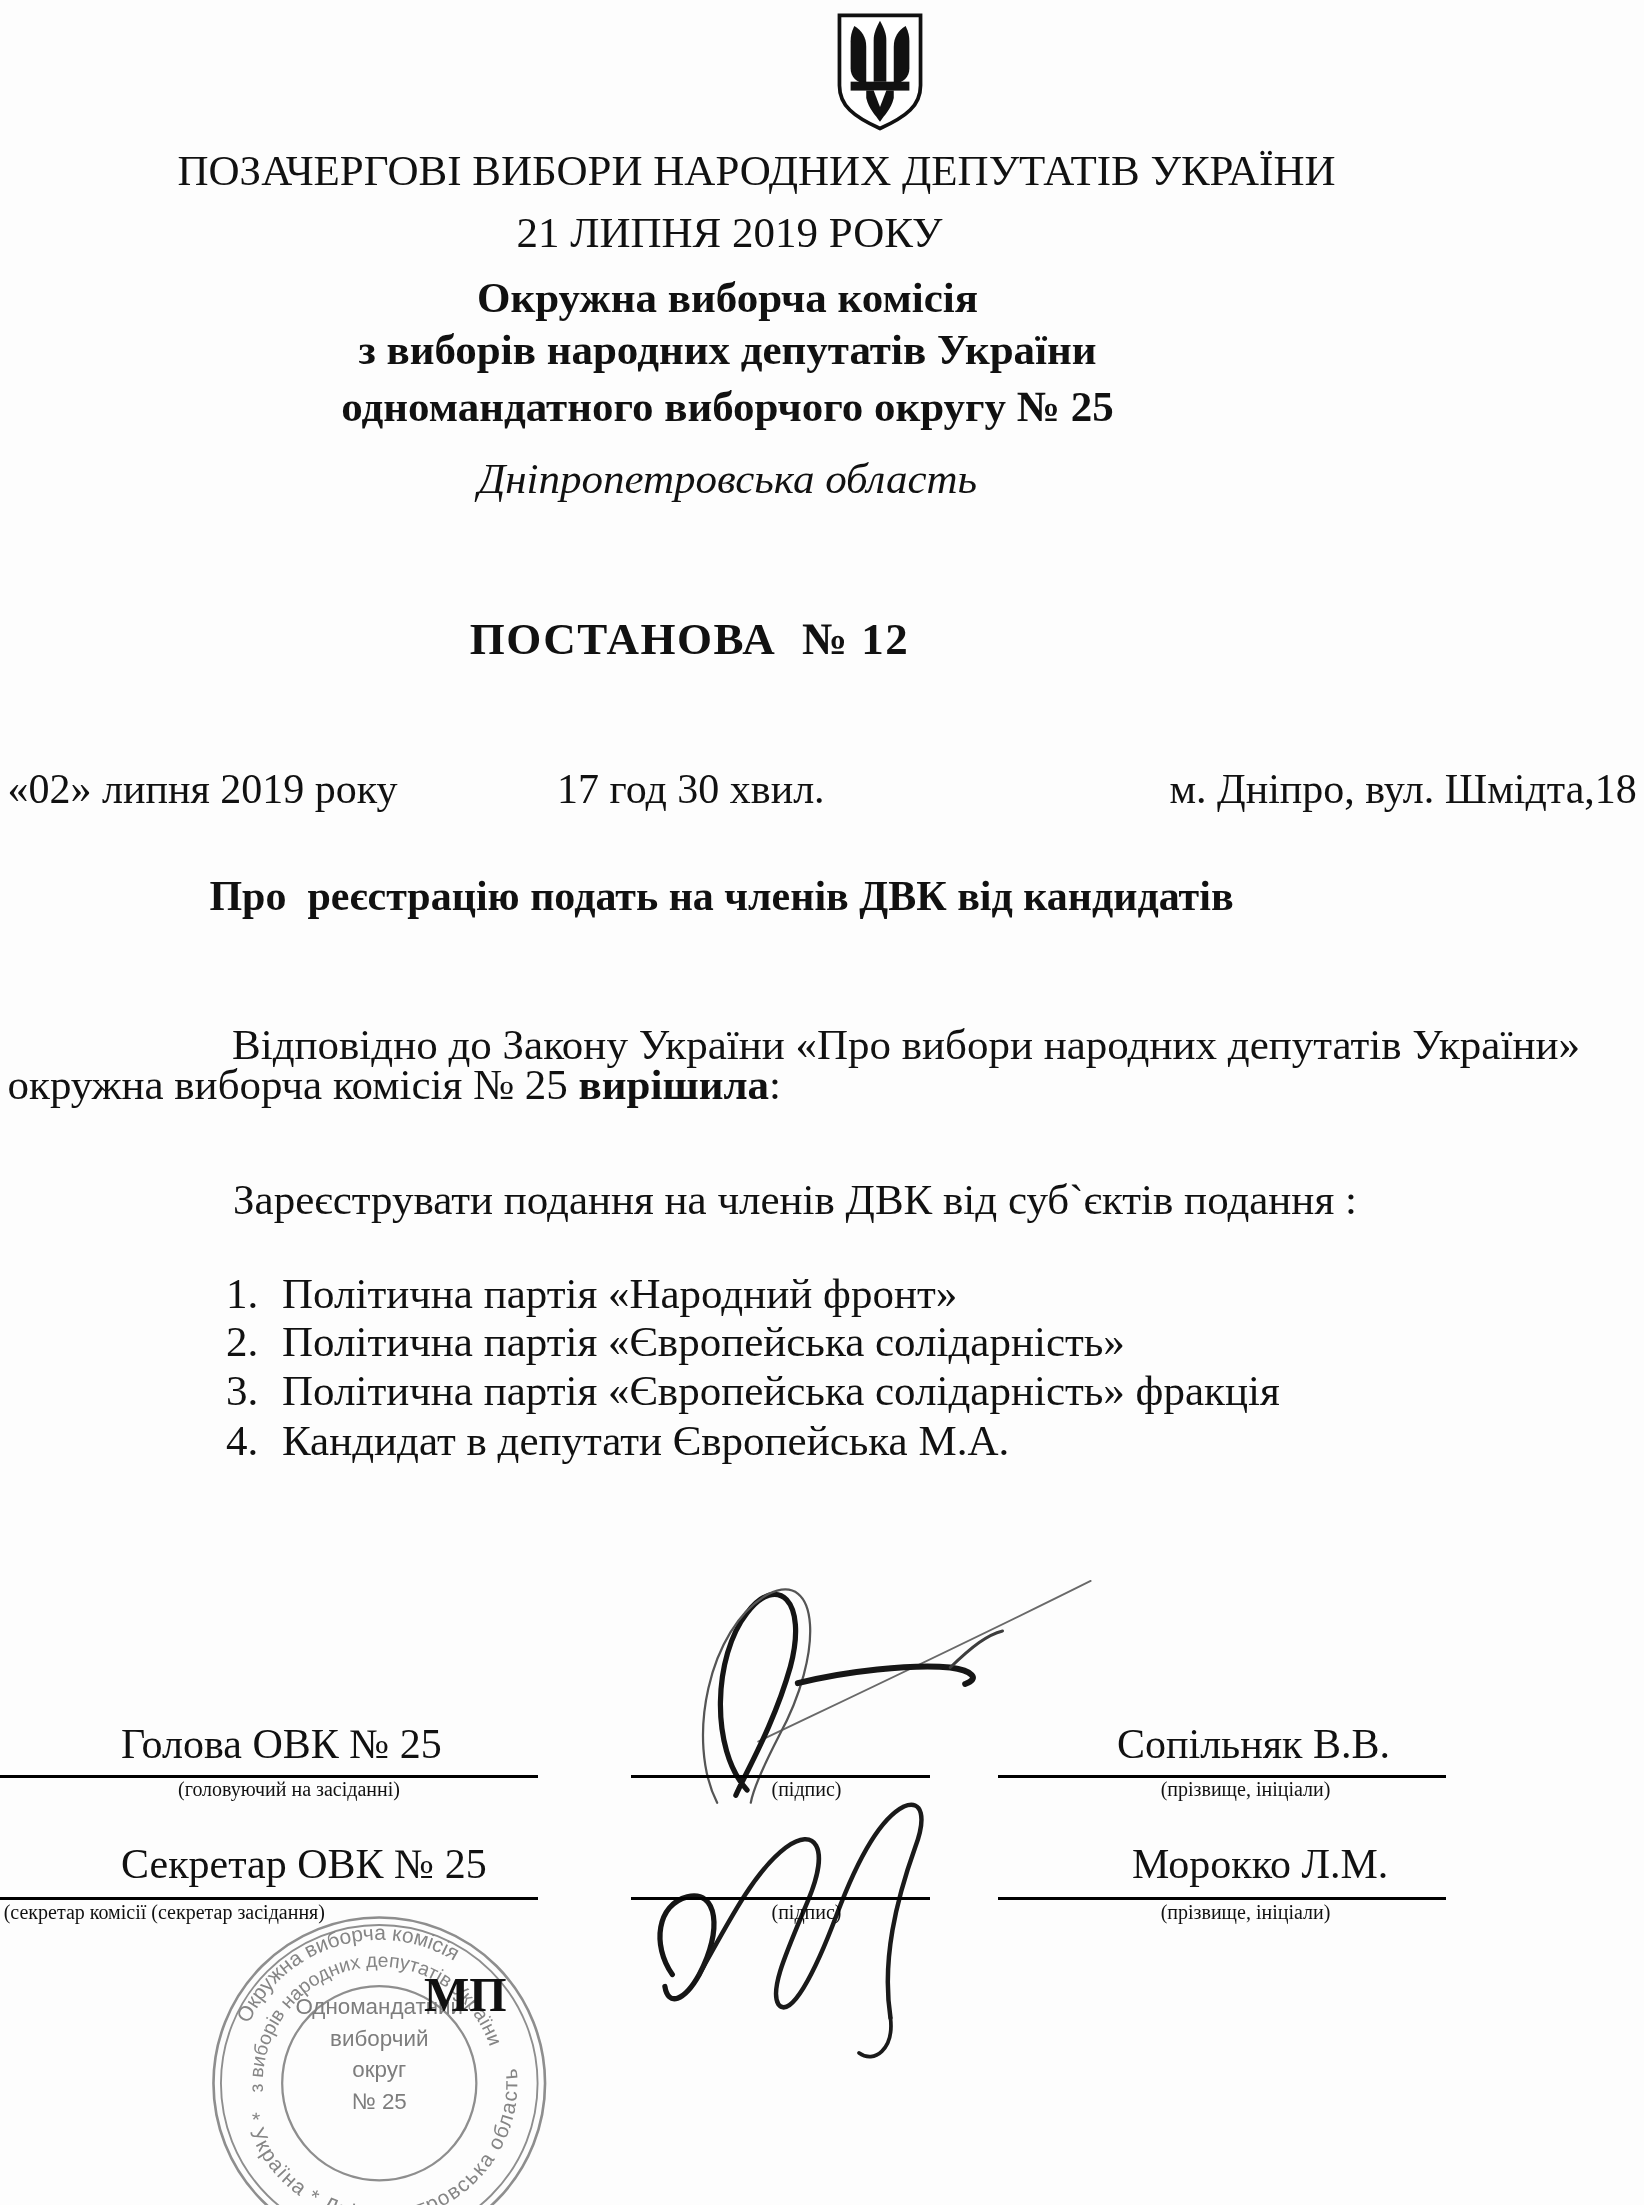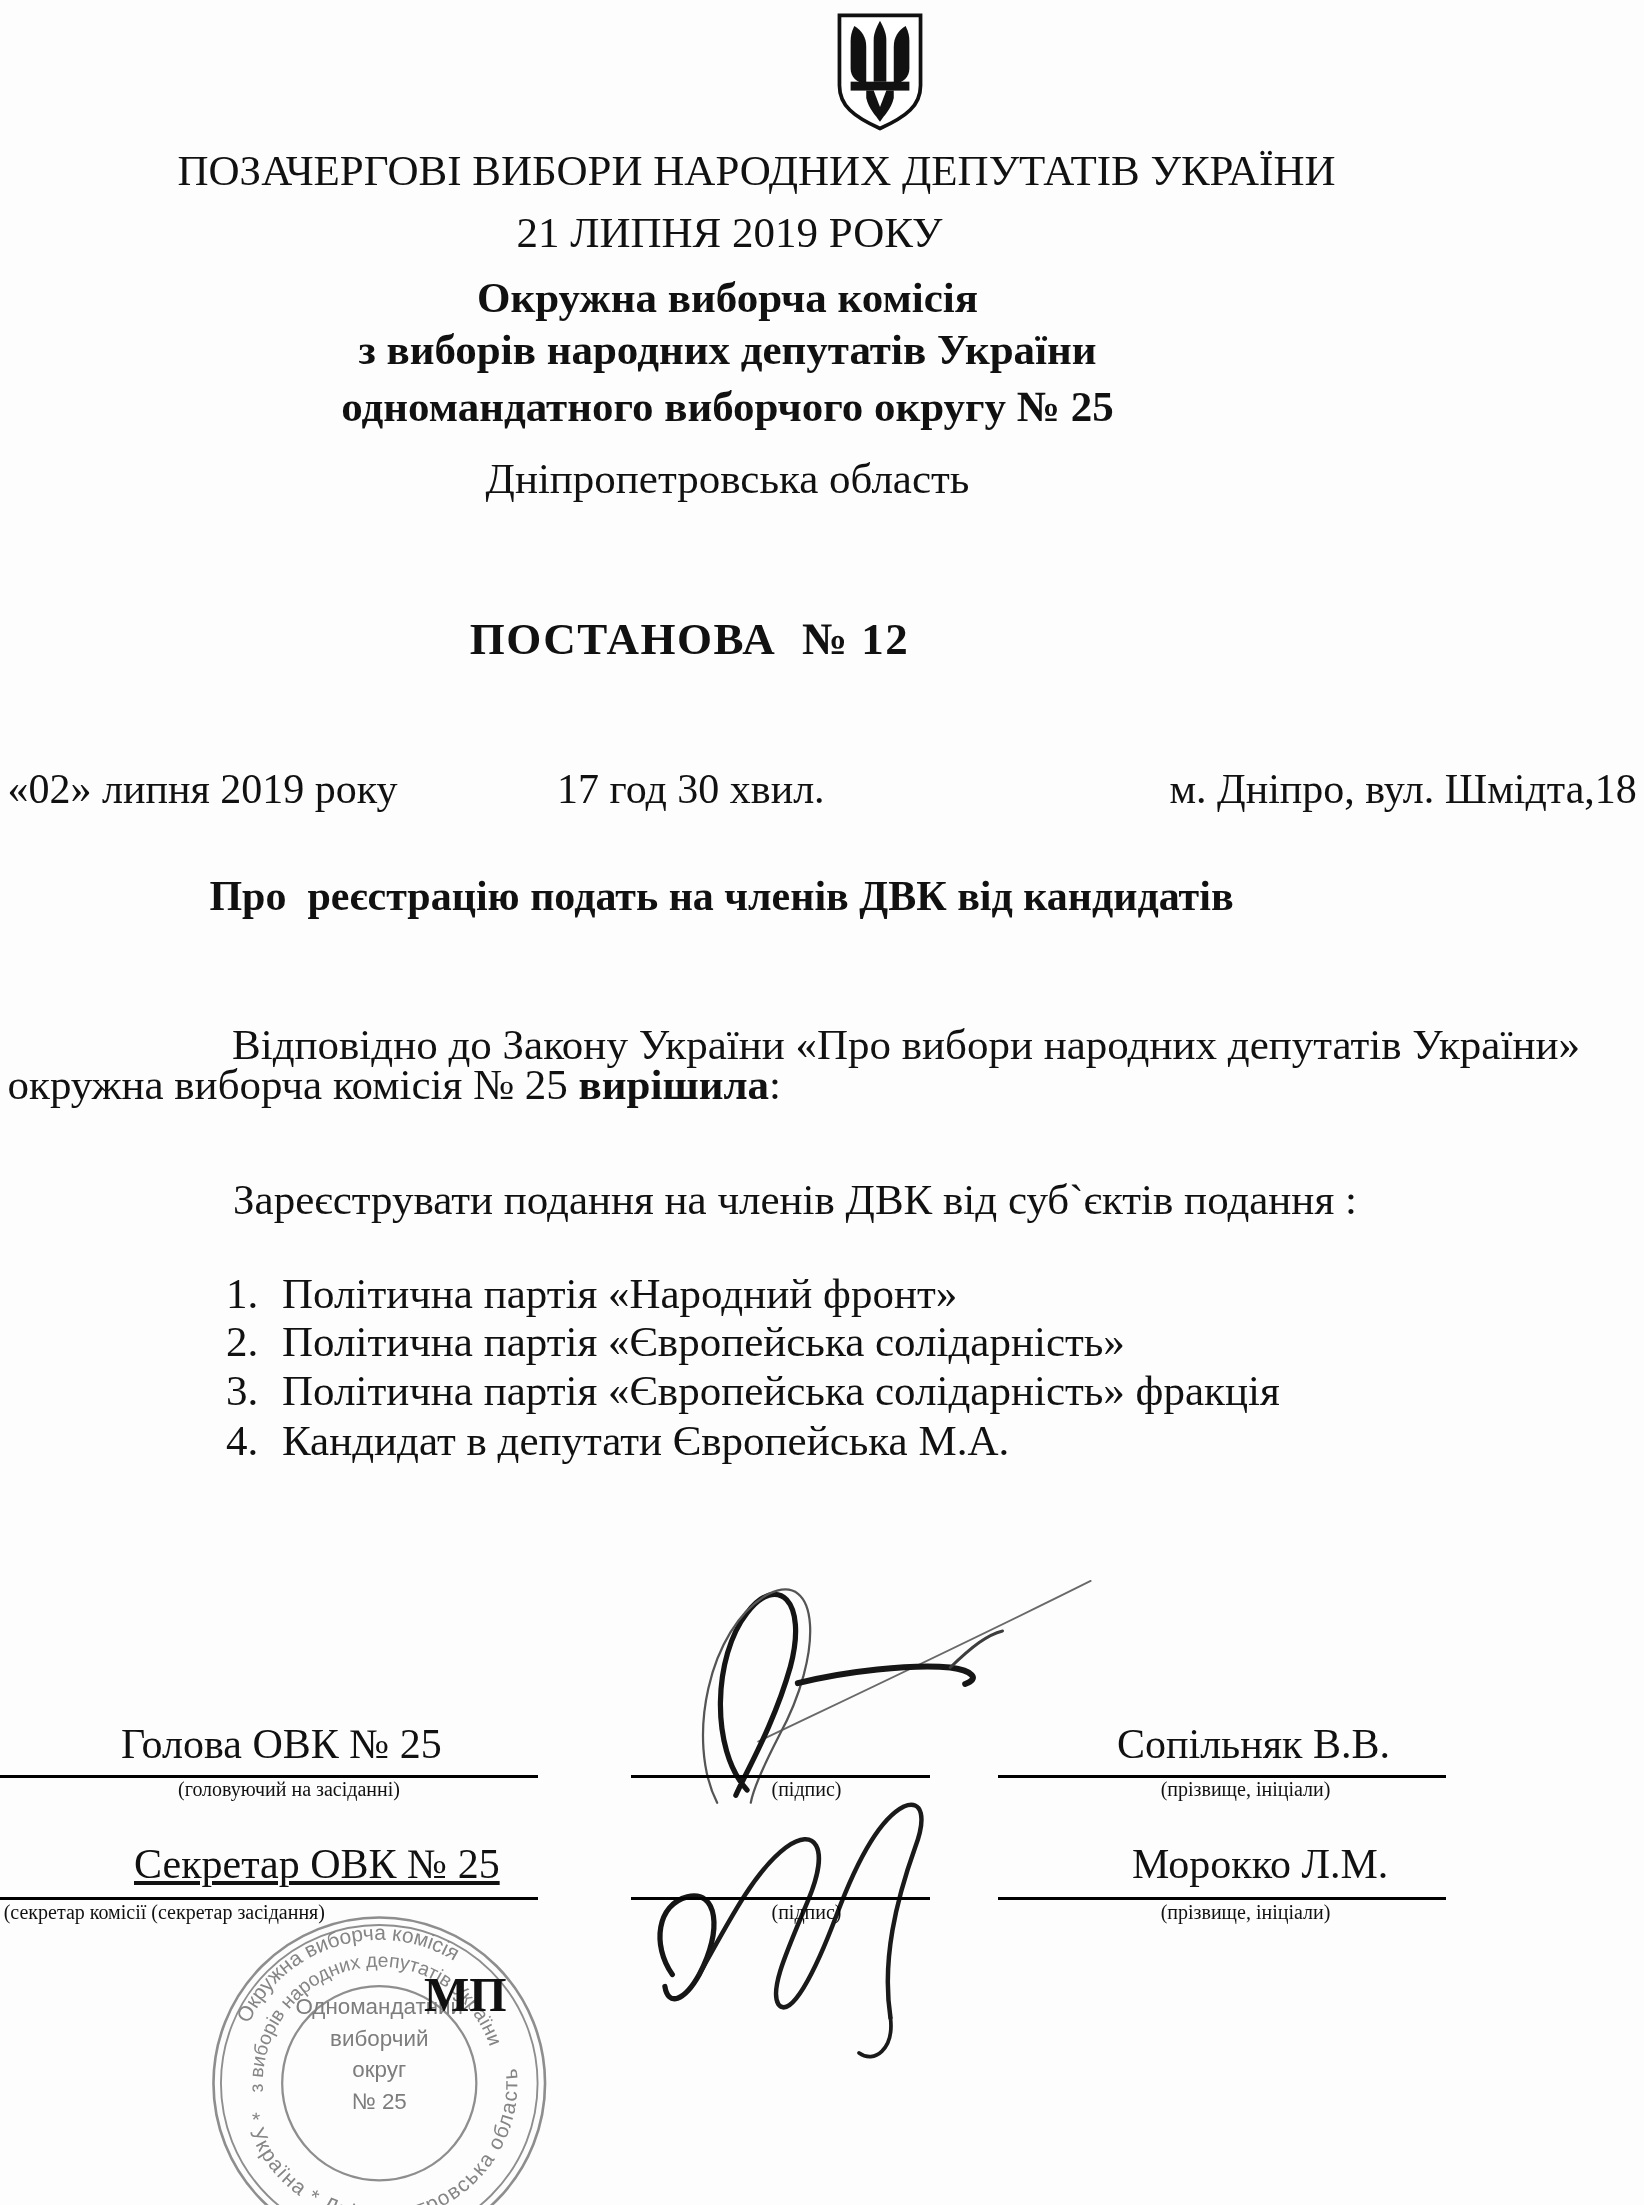--- a/index.html
+++ b/index.html
@@ -35,21 +35,21 @@
       <path d="M42 104 L42 114 C46 130 54 136 60.5 146 C67 136 75 130 79 114 L79 104 Z"></path>
     </g>
     <path d="M52 104 L60.5 126 L69 104 Z" fill="#ffffff"></path>
   </svg>
 
   <div class="t ctr h" style="top:149px;"><span style="display:inline-block;transform:translateX(87px);">ПОЗАЧЕРГОВІ ВИБОРИ НАРОДНИХ ДЕПУТАТІВ УКРАЇНИ</span></div>
   <div class="t ctr h" style="top:211px;"><span style="display:inline-block;transform:translateX(60px);">21 ЛИПНЯ 2019 РОКУ</span></div>
   <div class="t ctr h b" style="top:276px;"><span style="display:inline-block;transform:translateX(58px);">Окружна виборча комісія</span></div>
   <div class="t ctr h b" style="top:328px;"><span style="display:inline-block;transform:translateX(58px);">з виборів народних депутатів України</span></div>
   <div class="t ctr h b" style="top:385px;"><span style="display:inline-block;transform:translateX(58px);">одномандатного виборчого округу № 25</span></div>
-  <div class="t ctr h" style="top:457px;"><span style="display:inline-block;transform:translateX(58px);">Дніпропетровська область</span></div>
+  <div class="t ctr h" style="top:457px;font-style:italic;"><span style="display:inline-block;transform:translateX(58px);">Дніпропетровська область</span></div>
 
   <div class="t ctr b" style="top:617px;font-size:45px;letter-spacing:1.5px;"><span style="display:inline-block;transform:translateX(20px);">ПОСТАНОВА  № 12</span></div>
 
   <div class="t" style="left:7.5px;top:768px;font-size:42px;">«02» липня 2019 року</div>
   <div class="t" style="left:557px;top:768px;font-size:42px;">17 год 30 хвил.</div>
   <div class="t" style="right:8.2px;top:768px;font-size:42px;">м. Дніпро, вул. Шмідта,18</div>
 
   <div class="t ctr b" style="top:875px;font-size:42px;"><span style="display:inline-block;transform:translateX(52px);">Про  реєстрацію подать на членів ДВК від кандидатів</span></div>
 
   <div class="t h" style="left:232px;top:1023px;">Відповідно до Закону України «Про вибори народних депутатів України»</div>
@@ -68,21 +68,21 @@
 
   <div class="t sig-label" style="left:121px;top:1723px;">Голова ОВК № 25</div>
   <div class="rule" style="left:0;top:1775px;width:538px;"></div>
   <div class="rule" style="left:631px;top:1775px;width:299px;"></div>
   <div class="rule" style="left:998px;top:1775px;width:448px;"></div>
   <div class="t small" style="left:102px;top:1779px;width:374px;text-align:center;">(головуючий на засіданні)</div>
   <div class="t small" style="left:717px;top:1779px;width:179px;text-align:center;">(підпис)</div>
   <div class="t sig-label" style="left:1117px;top:1723px;">Сопільняк В.В.</div>
   <div class="t small" style="left:1081px;top:1779px;width:329px;text-align:center;">(прізвище, ініціали)</div>
 
-  <div class="t sig-label" style="left:134px;top:1843px;text-decoration:underline;">Секретар ОВК № 25</div>
+  <div class="t sig-label" style="left:121px;top:1843px;">Секретар ОВК № 25</div>
   <div class="rule" style="left:0;top:1897px;width:538px;"></div>
   <div class="rule" style="left:631px;top:1897px;width:299px;"></div>
   <div class="rule" style="left:998px;top:1897px;width:448px;"></div>
   <div class="t small" style="left:3.7px;top:1902px;">(секретар комісії (секретар засідання)</div>
   <div class="t small" style="left:717px;top:1902px;width:179px;text-align:center;">(підпис)</div>
   <div class="t sig-label" style="left:1132px;top:1843px;">Морокко Л.М.</div>
   <div class="t small" style="left:1081px;top:1902px;width:329px;text-align:center;">(прізвище, ініціали)</div>
 
   <svg class="seal" style="left:185px;top:1913px;" width="396" height="292" viewBox="0 0 530 391">
     <defs>

